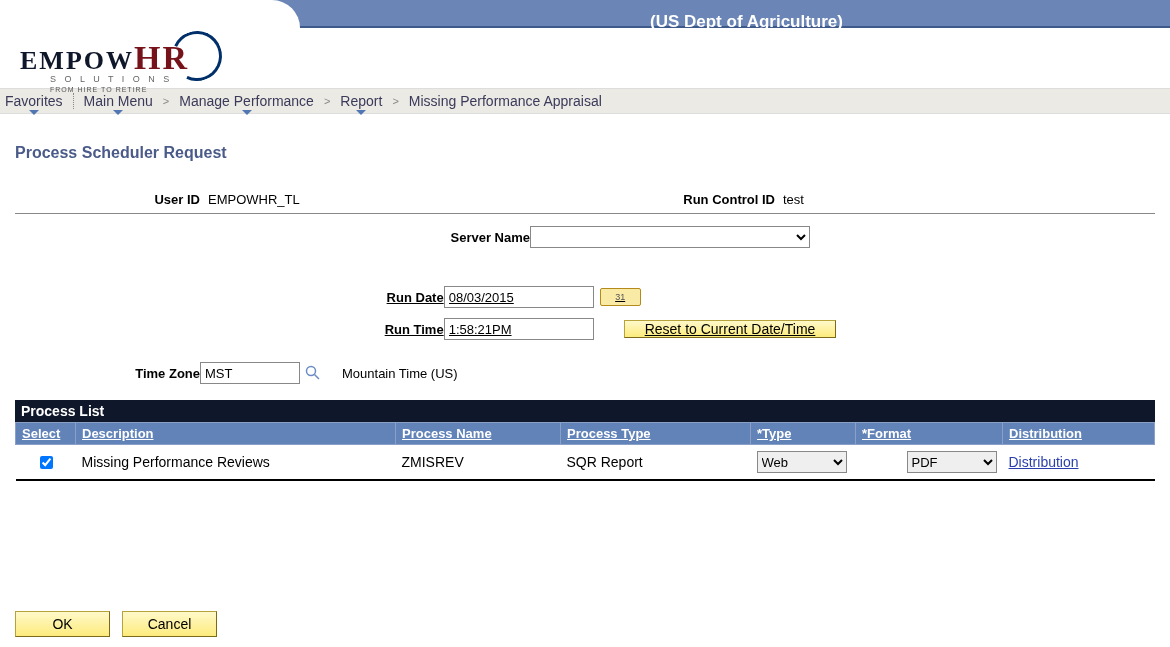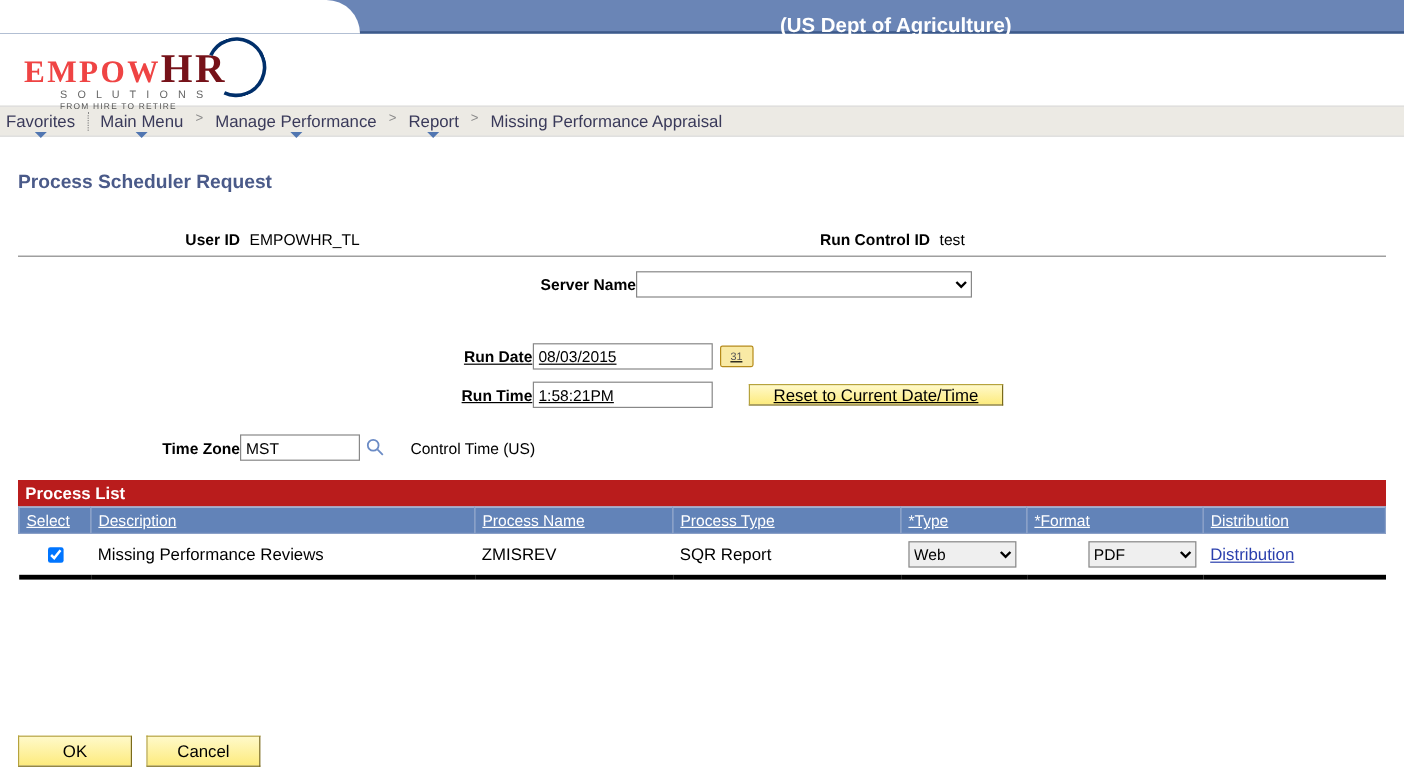--- a/index.html
+++ b/index.html
@@ -44,21 +44,21 @@
     position: relative;
     display: flex;
     align-items: center;
   }
   .logo-text {
     font-family: "Times New Roman", serif;
     font-size: 26px;
     font-weight: bold;
     letter-spacing: 2px;
   }
-  .logo-text .empow { color: #ef4444; }
+  .logo-text .empow { color: #0f172a; }
   .logo-text .hr { color: #761219; font-size: 34px; }
   .logo-circle {
     position: absolute;
     left: 152px;
     top: 3px;
     width: 50px;
     height: 50px;
     border: 3px solid #002f6a;
     border-radius: 50%;
     border-left-color: transparent;
@@ -79,21 +79,21 @@
     font-size: 7px;
     letter-spacing: 1px;
     color: #555;
   }
   .breadcrumb-bar {
     background: #eceae4;
     border-top: 1px solid #ddd;
     border-bottom: 1px solid #ddd;
     padding: 4px 5px;
     display: flex;
-    align-items: flex-start;
+    align-items: center;
     gap: 10px;
     font-size: 14px;
     color: #3a3a5a;
   }
   .breadcrumb-bar .sep {
     color: #888;
     font-size: 11px;
   }
   .breadcrumb-bar .divider {
     border-left: 1px dotted #888;
@@ -159,21 +159,21 @@
   .lookup-icon {
     width: 18px;
     height: 18px;
     margin-left: 4px;
     display: inline-flex;
     align-items: center;
     justify-content: center;
     cursor: pointer;
   }
   .cal-icon {
-    width: 28px; height: 18px;
+    width: 41px; height: 18px;
     margin-left: 6px;
     display: inline-flex; align-items: center; justify-content: center;
     background: #f9eaa5;
     border: 1px solid #b58a1a;
     border-radius: 2px;
     font-size: 9px;
     color: #555;
     cursor: pointer;
   }
   .btn-yellow {
@@ -182,43 +182,43 @@
     border-right-color: #7a6a1a;
     border-bottom-color: #7a6a1a;
     padding: 4px 18px;
     font-size: 14px;
     cursor: pointer;
   }
   .btn-reset {
     padding: 0 20px;
   }
   .process-list-header {
-    background: #b91c1c;
+    background: #0f172a;
     color: #fff;
     font-weight: bold;
     padding: 3px 6px;
     font-size: 14px;
   }
   table.process-list {
     width: 100%;
     border-collapse: collapse;
   }
   table.process-list th {
     background: #6283b8;
     color: #fff;
-    font-weight: normal;
+    font-weight: bold;
     text-align: left;
     padding: 3px 6px;
     border: 1px solid #8aa0c7;
     font-size: 13px;
     text-decoration: underline;
   }
   table.process-list td {
     padding: 6px 6px;
-    border-bottom: 4px solid #000000;
+    border-bottom: 2px solid #000000;
     vertical-align: middle;
     font-size: 14px;
   }
   .sel-col { width: 60px; text-align: center; }
   .link { color: #2a3fad; text-decoration: underline; cursor: pointer; }
   select.small {
     height: 22px;
     border: 1px solid #888;
     font-size: 13px;
   }
@@ -304,21 +304,21 @@
 
   <div class="line" style="margin-bottom:16px;">
     <span class="label-bold" style="width:185px;">Time Zone</span>
     <input class="text tz-input" value="MST" style="">
     <span class="lookup-icon">
       <svg width="16" height="16" viewBox="0 0 16 16">
           <circle cx="6" cy="6" r="4.5" fill="none" stroke="#6b8bc5" stroke-width="1.5"></circle>
           <line x1="9.5" y1="9.5" x2="14" y2="14" stroke="#6b8bc5" stroke-width="1.5"></line>
         </svg>
     </span>
-    <span style="padding-left:20px;">Control Time (US)</span>
+    <span style="padding-left:20px;">Mountain Time (US)</span>
   </div>
 
   <div class="process-list-header">Process List</div>
   <table class="process-list">
     <thead>
       <tr>
         <th class="sel-col">Select</th>
         <th style="width:320px;">Description</th>
         <th style="width:165px;">Process Name</th>
         <th style="width:190px;">Process Type</th>

